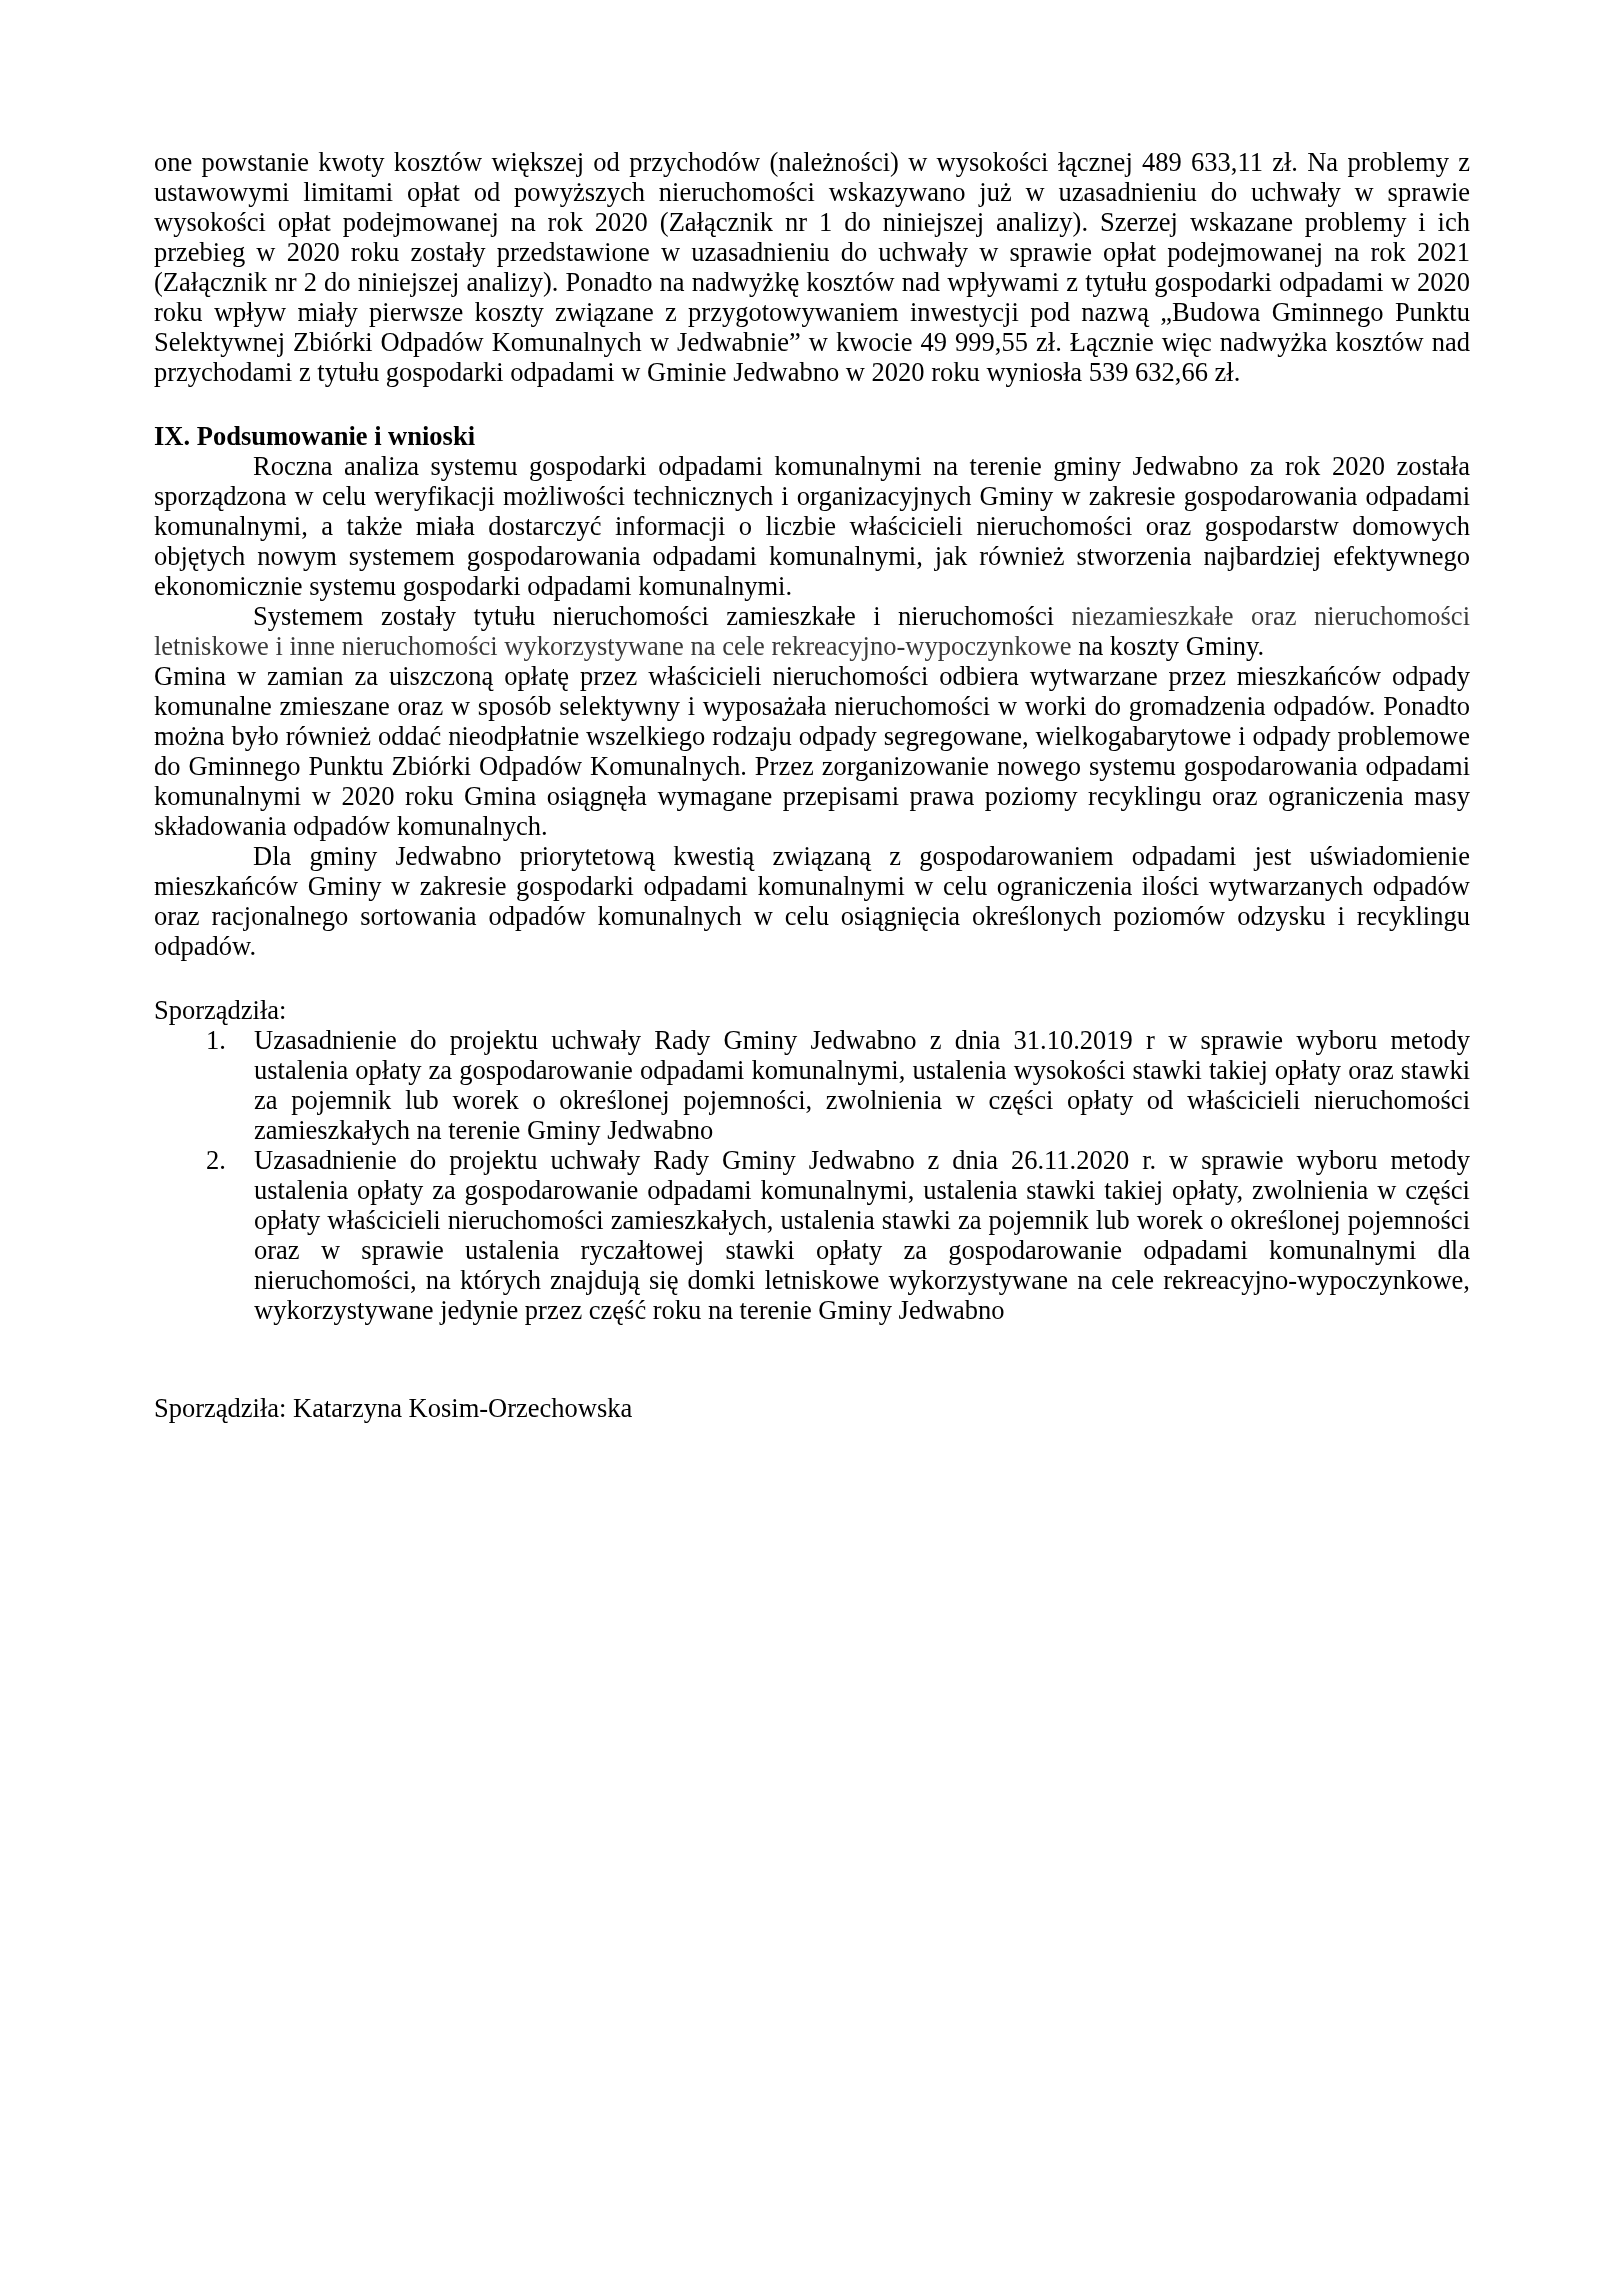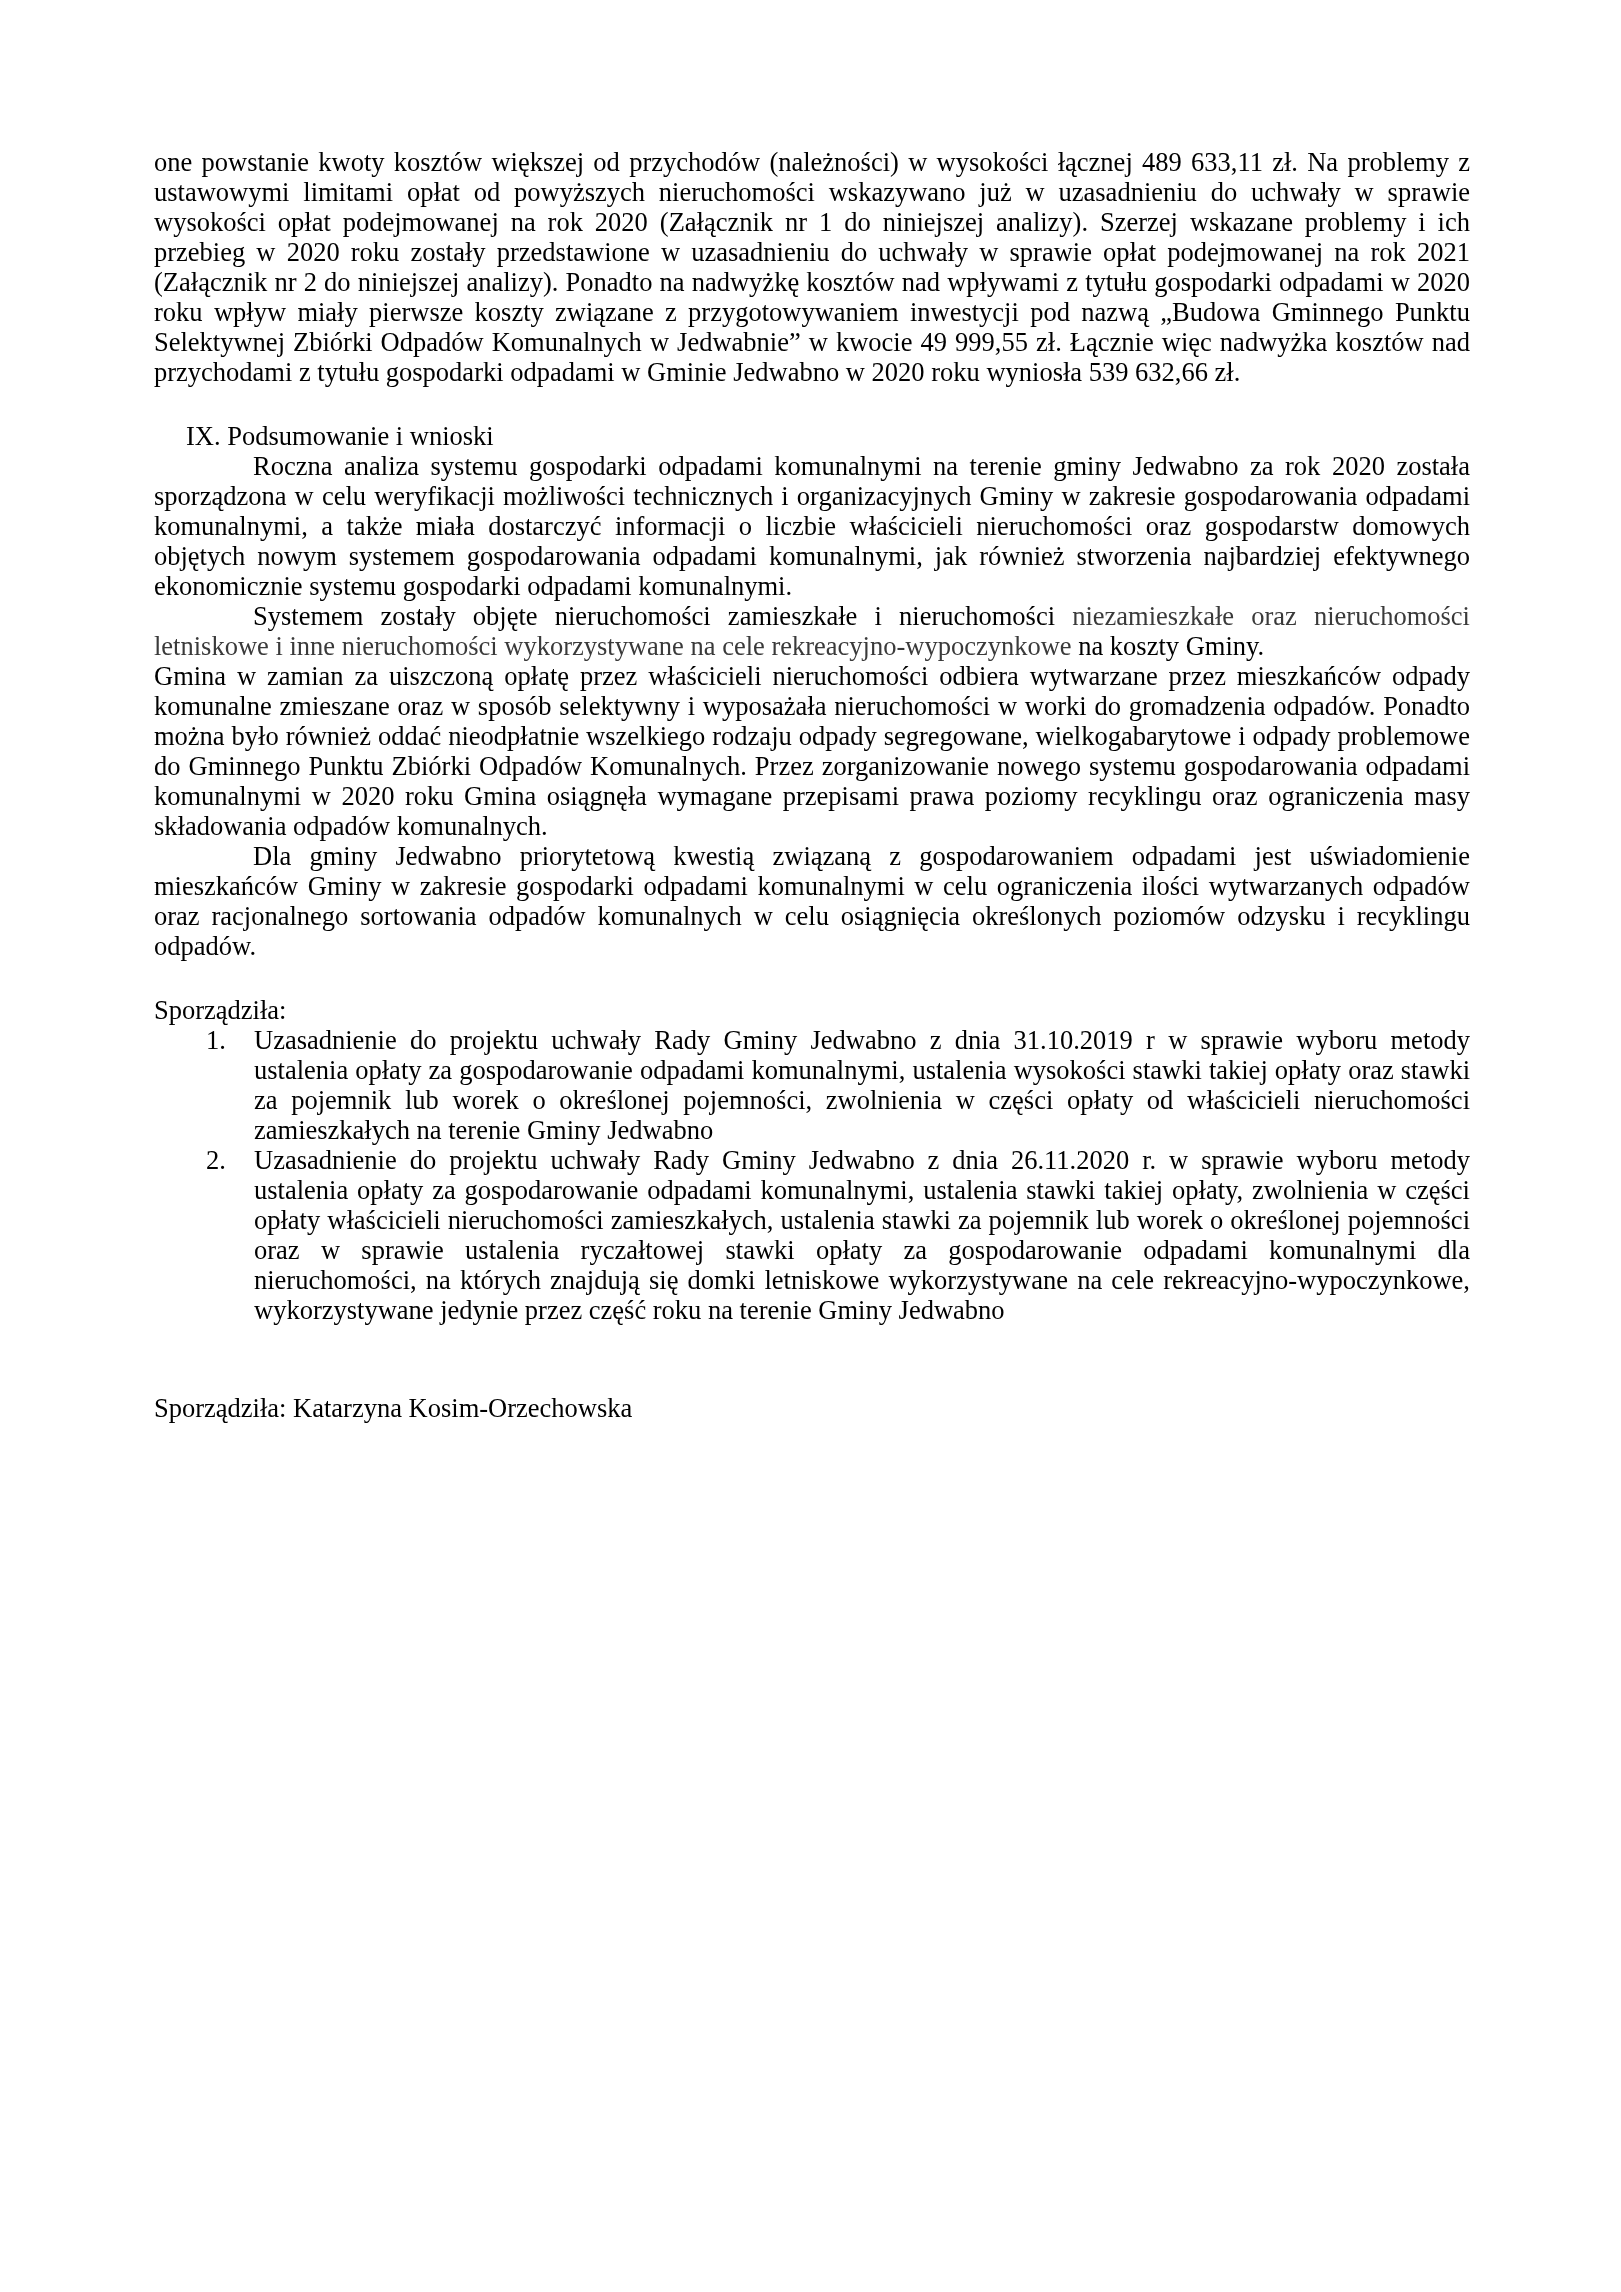--- a/index.html
+++ b/index.html
@@ -10,41 +10,41 @@
     top: 147px;
     width: 1316px;
     font-family: "Liberation Serif", "DejaVu Serif", serif;
     font-size: 26.5px;
     line-height: 30px;
     color: #000;
   }
   p { margin: 0; text-align: justify; }
   .indent { text-indent: 99px; }
   .gray { color: #3a3a3a; }
-  .heading { font-weight: normal; margin-top: 33px; margin-left: 32px; }
+  .heading { font-weight: bold; margin-top: 33px; }
   .spacer { height: 34px; }
   .att-label { margin-top: 34px; }
   ol { margin: 0; padding: 0; list-style: none; }
   ol li { position: relative; padding-left: 100px; text-align: justify; }
   ol li .num { position: absolute; left: 52px; top: 0; }
   .author { margin-top: 68px; }
 </style>
 </head>
 <body>
 
 <div class="page">
   <p>one powstanie kwoty kosztów większej od przychodów (należności) w wysokości łącznej 489 633,11 zł. Na problemy z ustawowymi limitami opłat od powyższych nieruchomości wskazywano już w uzasadnieniu do uchwały w sprawie wysokości opłat podejmowanej na rok 2020 (Załącznik nr 1 do niniejszej analizy). Szerzej wskazane problemy i ich przebieg w 2020 roku zostały przedstawione w uzasadnieniu do uchwały w sprawie opłat podejmowanej na rok 2021 (Załącznik nr 2 do niniejszej analizy). Ponadto na nadwyżkę kosztów nad wpływami z tytułu gospodarki odpadami w 2020 roku wpływ miały pierwsze koszty związane z przygotowywaniem inwestycji pod nazwą „Budowa Gminnego Punktu Selektywnej Zbiórki Odpadów Komunalnych w Jedwabnie” w kwocie 49 999,55 zł. Łącznie więc nadwyżka kosztów nad przychodami z tytułu gospodarki odpadami w Gminie Jedwabno w 2020 roku wyniosła 539 632,66 zł.</p>
 
   <div class="spacer"></div>
 
   <p class="heading" style="margin-top:0">IX. Podsumowanie i wnioski</p>
 
   <p class="indent">Roczna analiza systemu gospodarki odpadami komunalnymi na terenie gminy Jedwabno za rok 2020 została sporządzona w celu weryfikacji możliwości technicznych i organizacyjnych Gminy w zakresie gospodarowania odpadami komunalnymi, a także  miała dostarczyć informacji o liczbie właścicieli nieruchomości oraz gospodarstw domowych objętych nowym systemem gospodarowania odpadami komunalnymi, jak również stworzenia najbardziej efektywnego ekonomicznie systemu gospodarki odpadami komunalnymi.</p>
 
-  <p class="indent"><span>Systemem zostały objęte nieruchomości zamieszkałe i nieruchomości </span><span class="gray">niezamieszkałe oraz nieruchomości letniskowe i inne nieruchomości wykorzystywane na cele rekreacyjno-wypoczynkowe</span><span> na koszty Gminy.</span></p>
+  <p class="indent"><span>Systemem zostały tytułu nieruchomości zamieszkałe i nieruchomości </span><span class="gray">niezamieszkałe oraz nieruchomości letniskowe i inne nieruchomości wykorzystywane na cele rekreacyjno-wypoczynkowe</span><span> na koszty Gminy.</span></p>
 
   <p>Gmina w zamian za uiszczoną opłatę przez właścicieli nieruchomości odbiera wytwarzane przez mieszkańców odpady komunalne zmieszane oraz w sposób selektywny i wyposażała nieruchomości w worki do gromadzenia odpadów. Ponadto można było również oddać nieodpłatnie wszelkiego rodzaju odpady segregowane, wielkogabarytowe i odpady problemowe do Gminnego Punktu Zbiórki Odpadów Komunalnych. Przez zorganizowanie nowego systemu gospodarowania odpadami komunalnymi w 2020 roku Gmina osiągnęła wymagane przepisami prawa poziomy recyklingu oraz ograniczenia masy składowania odpadów komunalnych.</p>
 
   <p class="indent">Dla gminy Jedwabno priorytetową kwestią związaną z gospodarowaniem odpadami jest uświadomienie mieszkańców Gminy w zakresie gospodarki odpadami komunalnymi w celu ograniczenia ilości wytwarzanych odpadów oraz racjonalnego sortowania odpadów komunalnych w celu osiągnięcia określonych poziomów odzysku i recyklingu odpadów.</p>
 
   <p class="att-label">Sporządziła:</p>
 
   <ol>
     <li>
       <span class="num">1.</span>

